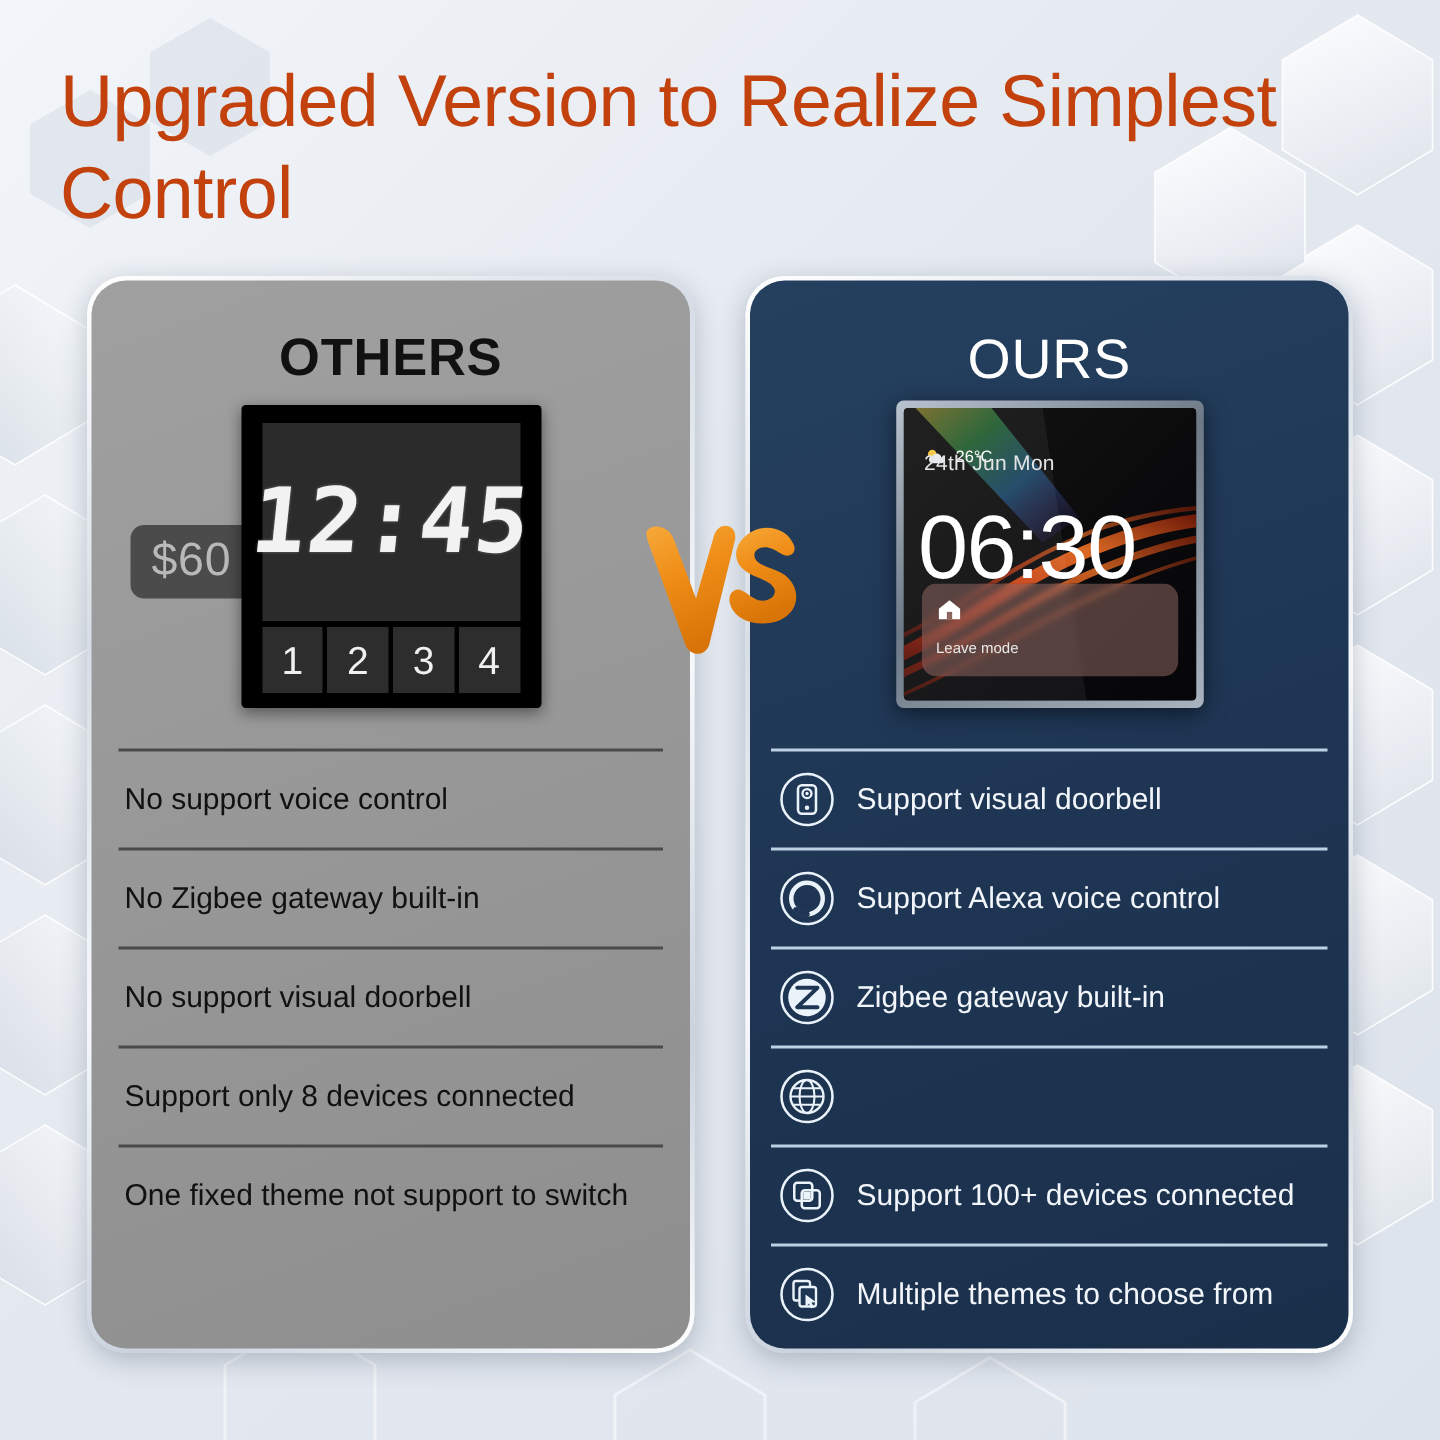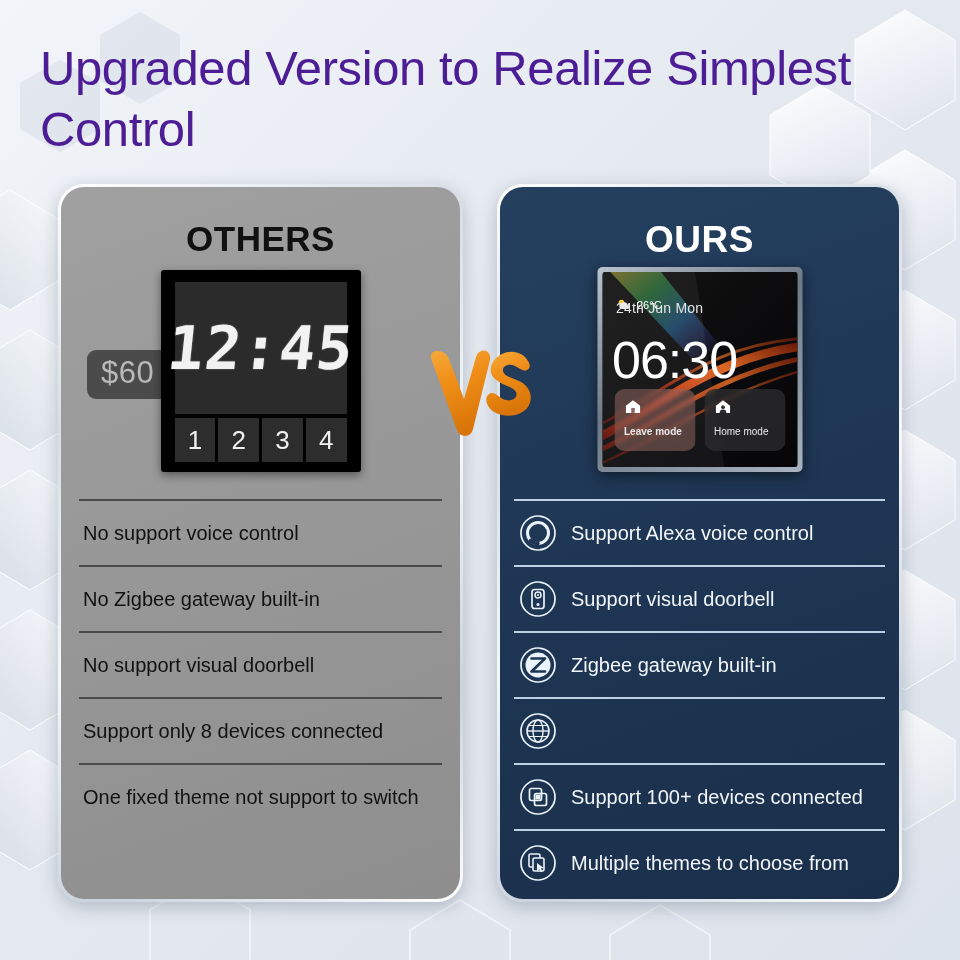--- a/index.html
+++ b/index.html
@@ -10,21 +10,21 @@
     position:relative;
   }
 
   
   #bg { position:absolute; inset:0; z-index:0; }
 
   
   .title {
     position:absolute; left:40px; top:38px; width:890px;
     font-size:49px; line-height:61px; font-weight:400;
-    color:#4c1d95; letter-spacing:-0.4px; z-index:5;
+    color:#c2410c; letter-spacing:-0.4px; z-index:5;
   }
 
   
   .panel {
     position:absolute; top:184px; width:405px; height:718px;
     border-radius:26px; z-index:4;
     padding:3px;
     background:linear-gradient(150deg,#ffffff 0%,#d7dde6 26%,#f6f8fb 52%,#c9d2dd 78%,#ffffff 100%);
     box-shadow:0 5px 18px rgba(60,75,95,.30);
   }
@@ -39,21 +39,21 @@
   }
   #panel-ours .panel-inner {
     background:linear-gradient(160deg,#25405f 0%,#1e3654 48%,#1a2f4a 100%);
   }
 
   .panel-title {
     text-align:center; font-size:35px; font-weight:700;
     letter-spacing:.5px; margin-top:32px;
   }
   #panel-others .panel-title { color:#111; }
-  #panel-ours   .panel-title { color:#ffffff; font-weight:700; font-size:37px; }
+  #panel-ours   .panel-title { color:#ffffff; font-weight:400; font-size:37px; }
 
   
   .dev-others {
     position:absolute; left:50%; transform:translateX(-50%);
     top:83px; width:200px; height:202px;
     background:#000; border-radius:3px;
     box-shadow:0 3px 10px rgba(0,0,0,.45); z-index:3;
   }
   .lcd {
     position:absolute; left:14px; top:12px; right:14px; height:132px;
@@ -89,28 +89,28 @@
   .screen {
     width:100%; height:100%; border-radius:3px; position:relative;
     overflow:hidden; background:#07080a;
   }
   .scr-weather { position:absolute; left:14px; top:26px;
                  display:flex; align-items:center; gap:6px; z-index:4; }
   .wx-temp { color:#fff; font-size:11px; }
   .scr-date { position:absolute; left:14px; top:28px; z-index:4;
               color:#e4e4e4; font-size:14px; letter-spacing:.2px; }
   .scr-time { position:absolute; left:10px; top:58px; z-index:4;
-              color:#fff; font-size:52px; font-weight:300; letter-spacing:-1px; }
+              color:#fff; font-size:60px; font-weight:300; letter-spacing:-1px; }
   .scr-modes { position:absolute; left:12px; right:12px; bottom:16px;
                display:flex; gap:9px; z-index:4; }
   .mode {
     flex:1; height:62px; border-radius:10px; padding:9px 0 0 10px;
     backdrop-filter:blur(2px);
   }
-  .mode.leave { background:rgba(142,102,96,.55);font-weight:bold; }
+  .mode.leave { background:rgba(142,102,96,.55); }
   .mode.home  { background:rgba(46,46,48,.74); }
   .mode-label { color:#e9e9e9; font-size:10px; margin-top:7px; }
 
   
   .flist { position:absolute; left:0; right:0; top:312px; bottom:0; }
   #panel-others .flist { padding:0 18px; }
   #panel-ours   .flist { padding:0 14px; }
 
   .frow { display:flex; align-items:center; }
   #panel-others .frow { justify-content:flex-start; border-top:2px solid #4a4a4a;
@@ -270,52 +270,44 @@
         <div class="scr-time">06:30</div>
 
         <div class="scr-modes">
           <div class="mode leave">
             <svg width="17" height="17" viewBox="0 0 24 24">
               <path d="M12 3 L22 11 v10 H2 V11 Z" fill="#fff"></path>
               <rect x="9.5" y="14" width="5" height="7" fill="#8e6660"></rect>
             </svg>
             <div class="mode-label">Leave mode</div>
           </div>
-          <div class="mode home">
-            <svg width="17" height="17" viewBox="0 0 24 24">
-              <path d="M12 3 L22 11 v10 H2 V11 Z" fill="#fff"></path>
-              <circle cx="12" cy="13" r="2.6" fill="#2e2e30"></circle>
-              <path d="M7.2 21 a4.8 4.8 0 0 1 9.6 0 Z" fill="#2e2e30"></path>
-            </svg>
-            <div class="mode-label">Home mode</div>
-          </div>
         </div>
       </div>
     </div>
 
     <div class="flist">
-
-      <div class="frow">
-        <svg class="ficon" viewBox="0 0 40 40">
-          <circle cx="20" cy="20" r="17" fill="none" stroke="#eaf2fa" stroke-width="1.7"></circle>
-          <circle cx="20" cy="20" r="10.5" fill="none" stroke="#eaf2fa" stroke-width="3"></circle>
-          <path d="M20 30.5 a10.5 10.5 0 0 1 -7.4 -3" fill="none" stroke="#1e3654" stroke-width="3.6" stroke-linecap="round"></path>
-        </svg>
-        <div class="ftext">Support Alexa voice control</div>
-      </div>
 
       <div class="frow">
         <svg class="ficon" viewBox="0 0 40 40">
           <circle cx="20" cy="20" r="17" fill="none" stroke="#eaf2fa" stroke-width="1.7"></circle>
           <rect x="14" y="10.5" width="12" height="19" rx="2.6" fill="none" stroke="#eaf2fa" stroke-width="1.7"></rect>
           <circle cx="20" cy="16" r="3" fill="none" stroke="#eaf2fa" stroke-width="1.5"></circle>
           <circle cx="20" cy="16" r="1.1" fill="#eaf2fa"></circle>
           <circle cx="20" cy="25.5" r="1.5" fill="#eaf2fa"></circle>
         </svg>
         <div class="ftext">Support visual doorbell</div>
+      </div>
+
+      <div class="frow">
+        <svg class="ficon" viewBox="0 0 40 40">
+          <circle cx="20" cy="20" r="17" fill="none" stroke="#eaf2fa" stroke-width="1.7"></circle>
+          <circle cx="20" cy="20" r="10.5" fill="none" stroke="#eaf2fa" stroke-width="3"></circle>
+          <path d="M20 30.5 a10.5 10.5 0 0 1 -7.4 -3" fill="none" stroke="#1e3654" stroke-width="3.6" stroke-linecap="round"></path>
+        </svg>
+        <div class="ftext">Support Alexa voice control</div>
       </div>
 
       <div class="frow">
         <svg class="ficon" viewBox="0 0 40 40">
           <circle cx="20" cy="20" r="17" fill="none" stroke="#eaf2fa" stroke-width="1.7"></circle>
           <circle cx="20" cy="20" r="12.5" fill="#eaf2fa"></circle>
           <path d="M13.5 13.5 H27 L13.5 26.5 H27" fill="none" stroke="#1e3654" stroke-width="2.6" stroke-linejoin="round" stroke-linecap="round"></path>
         </svg>
         <div class="ftext">Zigbee gateway built-in</div>
       </div>

